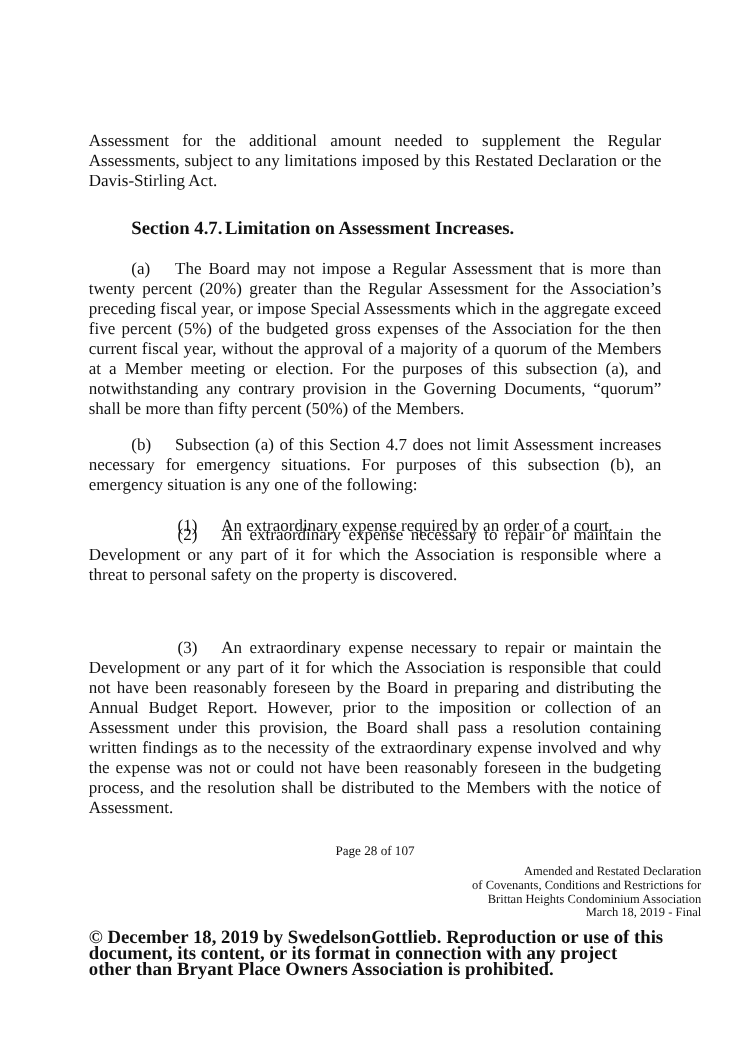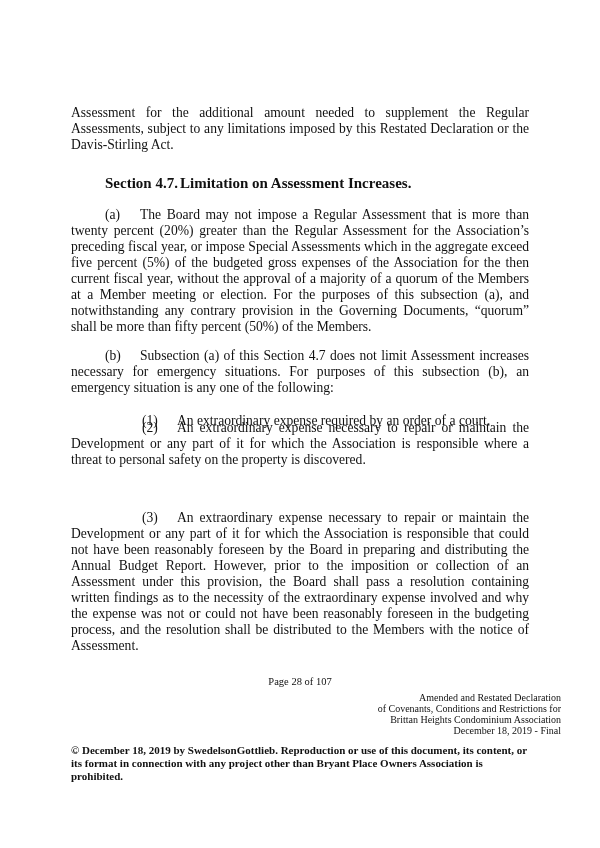--- a/index.html
+++ b/index.html
@@ -81,21 +81,21 @@
       text-align: right;
       font-size: 10px;
       line-height: 11px;
     }
     .doc-info div { white-space: nowrap; }
     .copyright {
       position: absolute;
       top: 744px;
       left: 71px;
       width: 460px;
-      font-size: 11px;
+      font-size: 15px;
       line-height: 13px;
       font-weight: bold;
     }
   </style>
 </head>
 <body>
 
 <div class="page">
 
   <div class="body-text para-first">
@@ -125,18 +125,18 @@
   <div class="body-text para-3">
     <p class="indent-2"><span class="label-inline">(3)</span><span>An extraordinary expense necessary to repair or maintain the Development or any part of it for which the Association is responsible that could not have been reasonably foreseen by the Board in preparing and distributing the Annual Budget Report. However, prior to the imposition or collection of an Assessment under this provision, the Board shall pass a resolution containing written findings as to the necessity of the extraordinary expense involved and why the expense was not or could not have been reasonably foreseen in the budgeting process, and the resolution shall be distributed to the Members with the notice of Assessment.</span></p>
   </div>
 
   <div class="page-number">Page 28 of 107</div>
 
   <div class="doc-info">
     <div>Amended and Restated Declaration</div>
     <div>of Covenants, Conditions and Restrictions for</div>
     <div>Brittan Heights Condominium Association</div>
-    <div>December 18, 2019 - Final</div>
+    <div>March 18, 2019 - Final</div>
   </div>
 
   <div class="copyright">© December 18, 2019 by SwedelsonGottlieb. Reproduction or use of this document, its content, or its format in connection with any project other than Bryant Place Owners Association is prohibited.</div>
 
 </div>
 
 </body></html>

